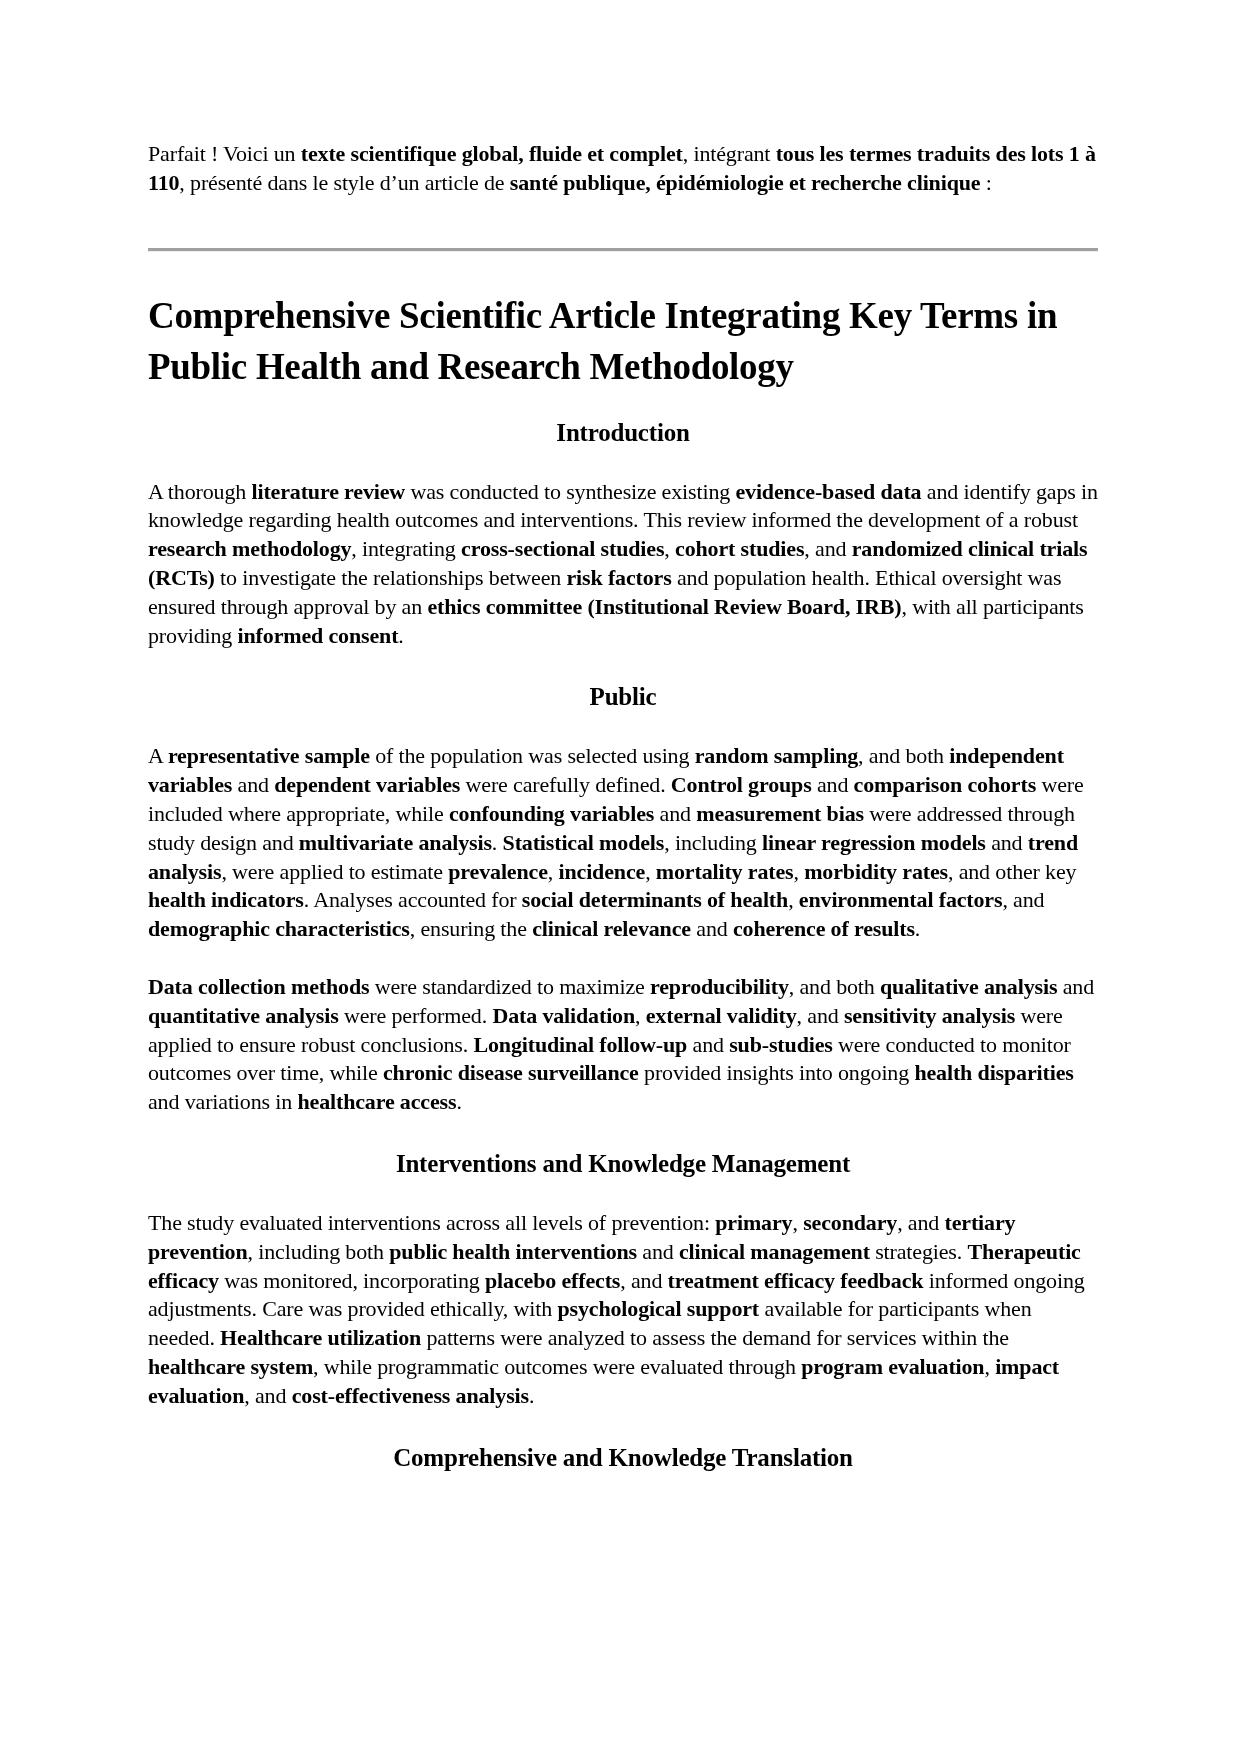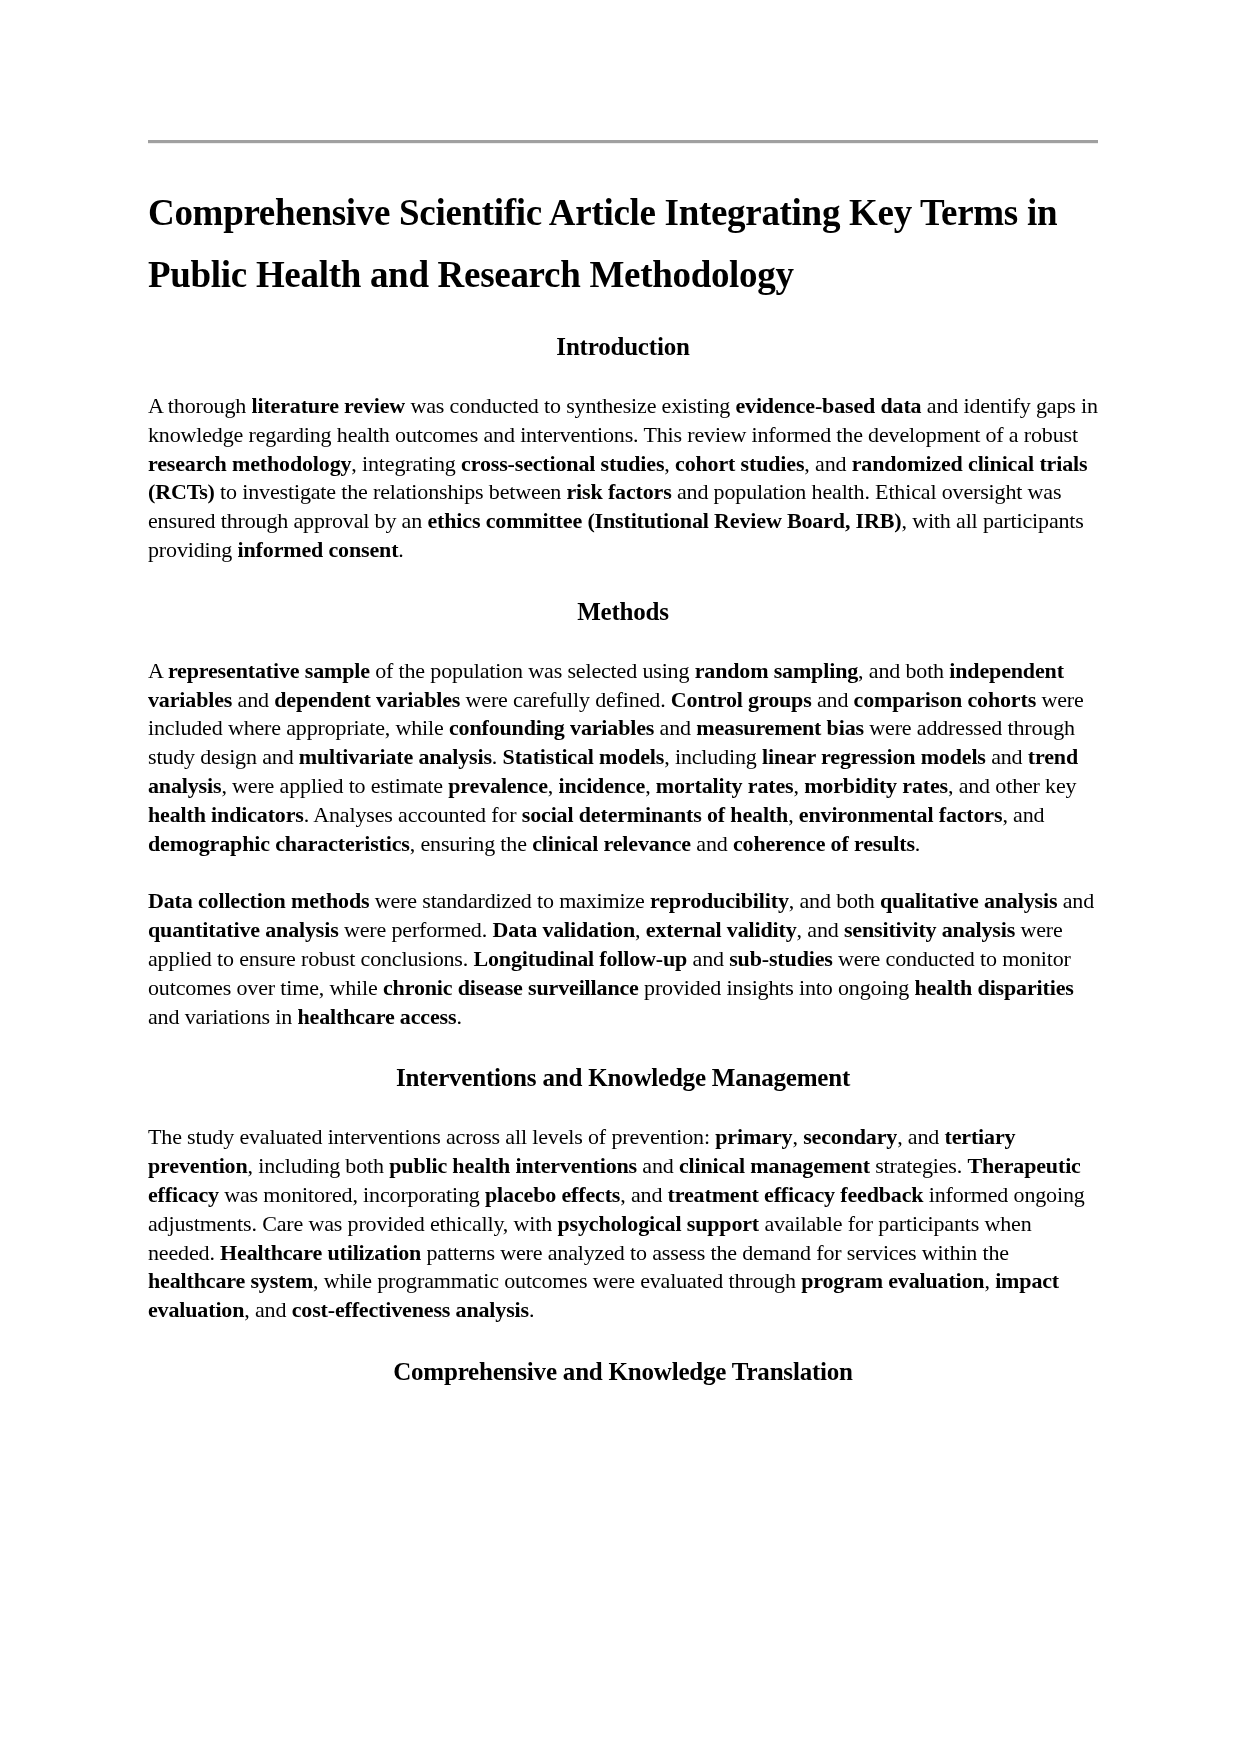--- a/index.html
+++ b/index.html
@@ -9,47 +9,48 @@
   }
   .page { position: absolute; left: 148px; top: 140px; width: 950px; }
   p { margin: 0; font-size: 22px; line-height: 28.8px; letter-spacing: -0.15px; }
   b { font-weight: bold; }
   .intro-note { margin-bottom: 50px; }
   hr.rule {
     border: none; height: 3px; background: #a0a0a0; margin: 0 0 0 0;
     border-bottom: 1px solid #eeeeee; width: 950px;
   }
   h1 {
-    font-size: 37px; line-height: 62px; font-weight: bold; margin: 38px 0 26px 0;
+    font-size: 37px; line-height: 51px; font-weight: bold; margin: 38px 0 26px 0;
     letter-spacing: -0.3px;
   }
   h2 {
     font-size: 25px; line-height: 30px; font-weight: bold; margin: 0 0 30px 0;
     letter-spacing: -0.2px;
     text-align: center;
   }
   .section-gap { margin-bottom: 32px; font-family: Liberation Serif, serif; }
   .para-gap { margin-bottom: 29px; }
 </style>
 </head>
 <body>
 
 <div class="page">
+  <p class="intro-note">Parfait ! Voici un <b>texte scientifique global, fluide et complet</b>, intégrant <b>tous les termes traduits des lots 1 à 110</b>, présenté dans le style d’un article de <b>santé publique, épidémiologie et recherche clinique</b> :</p>
 
   <hr class="rule">
 
   <h1>Comprehensive Scientific Article Integrating Key Terms in Public Health and Research Methodology</h1>
 
   <div>
     <h2>Introduction</h2>
     <p class="section-gap">A thorough <b>literature review</b> was conducted to synthesize existing <b>evidence-based data</b> and identify gaps in knowledge regarding health outcomes and interventions. This review informed the development of a robust <b>research methodology</b>, integrating <b>cross-sectional studies</b>, <b>cohort studies</b>, and <b>randomized clinical trials (RCTs)</b> to investigate the relationships between <b>risk factors</b> and population health. Ethical oversight was ensured through approval by an <b>ethics committee (Institutional Review Board, IRB)</b>, with all participants providing <b>informed consent</b>.</p>
   </div>
 
   <div>
-    <h2>Methods</h2>
+    <h2>Public</h2>
     <p class="para-gap">A <b>representative sample</b> of the population was selected using <b>random sampling</b>, and both <b>independent variables</b> and <b>dependent variables</b> were carefully defined. <b>Control groups</b> and <b>comparison cohorts</b> were included where appropriate, while <b>confounding variables</b> and <b>measurement bias</b> were addressed through study design and <b>multivariate analysis</b>. <b>Statistical models</b>, including <b>linear regression models</b> and <b>trend analysis</b>, were applied to estimate <b>prevalence</b>, <b>incidence</b>, <b>mortality rates</b>, <b>morbidity rates</b>, and other key <b>health indicators</b>. Analyses accounted for <b>social determinants of health</b>, <b>environmental factors</b>, and <b>demographic characteristics</b>, ensuring the <b>clinical relevance</b> and <b>coherence of results</b>.</p>
     <p class="section-gap"><b>Data collection methods</b> were standardized to maximize <b>reproducibility</b>, and both <b>qualitative analysis</b> and <b>quantitative analysis</b> were performed. <b>Data validation</b>, <b>external validity</b>, and <b>sensitivity analysis</b> were applied to ensure robust conclusions. <b>Longitudinal follow-up</b> and <b>sub-studies</b> were conducted to monitor outcomes over time, while <b>chronic disease surveillance</b> provided insights into ongoing <b>health disparities</b> and variations in <b>healthcare access</b>.</p>
   </div>
 
   <div>
     <h2>Interventions and Knowledge Management</h2>
     <p class="section-gap">The study evaluated interventions across all levels of prevention: <b>primary</b>, <b>secondary</b>, and <b>tertiary prevention</b>, including both <b>public health interventions</b> and <b>clinical management</b> strategies. <b>Therapeutic efficacy</b> was monitored, incorporating <b>placebo effects</b>, and <b>treatment efficacy feedback</b> informed ongoing adjustments. Care was provided ethically, with <b>psychological support</b> available for participants when needed. <b>Healthcare utilization</b> patterns were analyzed to assess the demand for services within the <b>healthcare system</b>, while programmatic outcomes were evaluated through <b>program evaluation</b>, <b>impact evaluation</b>, and <b>cost-effectiveness analysis</b>.</p>
   </div>
 
   <div>

